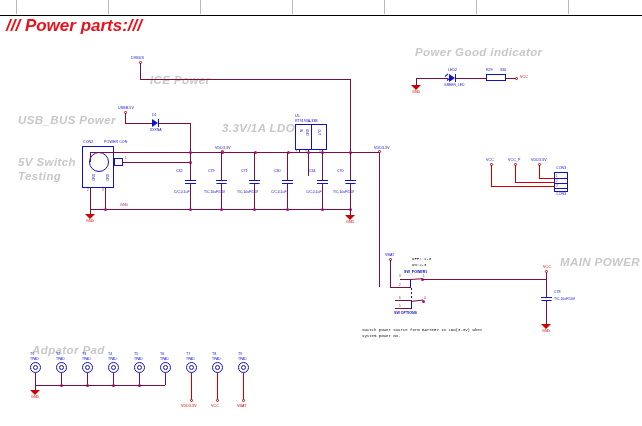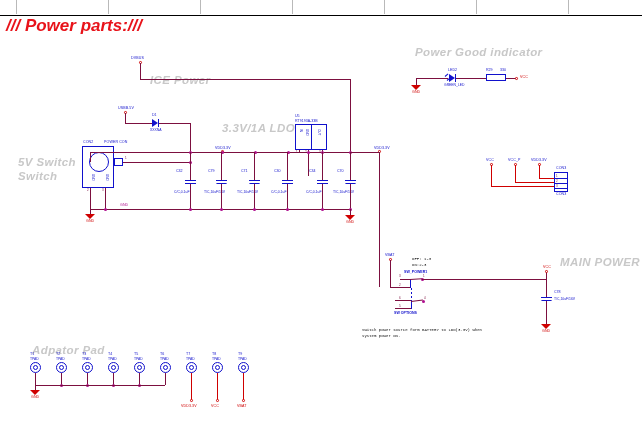--- a/index.html
+++ b/index.html
@@ -121,36 +121,37 @@
   <div class="section-cap" style="left:150px;top:74px;">ICE Power</div>
   <div class="net" style="left:131px;top:56px;">DVBUS</div>
   <div class="term" style="left:139px;top:61px;"></div>
 
   <div class="wire wv" style="left:140px;top:63px;height:17px;"></div>
 
   <div class="wire wh" style="left:140px;top:79px;width:210px;"></div>
 
   <div class="wire wv" style="left:350px;top:79px;height:73px;"></div>
 
+  <div class="section-cap" style="left:18px;top:114px;">USB_BUS Power</div>
   <div class="net" style="left:118px;top:106px;">USBB.5V</div>
   <div class="term" style="left:124px;top:111px;"></div>
   <div class="wire wv" style="left:125px;top:113px;height:10px;"></div>
   <div class="wire wh" style="left:125px;top:123px;width:27px;"></div>
 
   <div class="diode" style="left:152px;top:119px;">
     <div class="tri"></div>
     <div class="bar"></div>
     <div class="ref">D1</div>
     <div class="val">XXXNA</div>
   </div>
   <div class="wire wh" style="left:159px;top:123px;width:32px;"></div>
   <div class="wire wv" style="left:190px;top:123px;height:29px;"></div>
 
   <div class="section-cap" style="left:18px;top:156px;">5V Switch</div>
-  <div class="section-cap" style="left:18px;top:170px;">Switch</div>
+  <div class="section-cap" style="left:18px;top:170px;">Testing</div>
 
   <div class="net" style="left:83px;top:140px;">CON2</div>
   <div class="net" style="left:104px;top:140px;">POWER CON</div>
 
   <div class="jack" style="left:82px;top:146px;width:32px;height:42px;">
     <div class="circ" style="left:6px;top:5px;width:20px;height:20px;"></div>
     <div class="pinname" style="left:8px;top:27px;writing-mode:vertical-rl;">GND</div>
     <div class="pinname" style="left:22px;top:27px;writing-mode:vertical-rl;">GND</div>
   </div>
 

